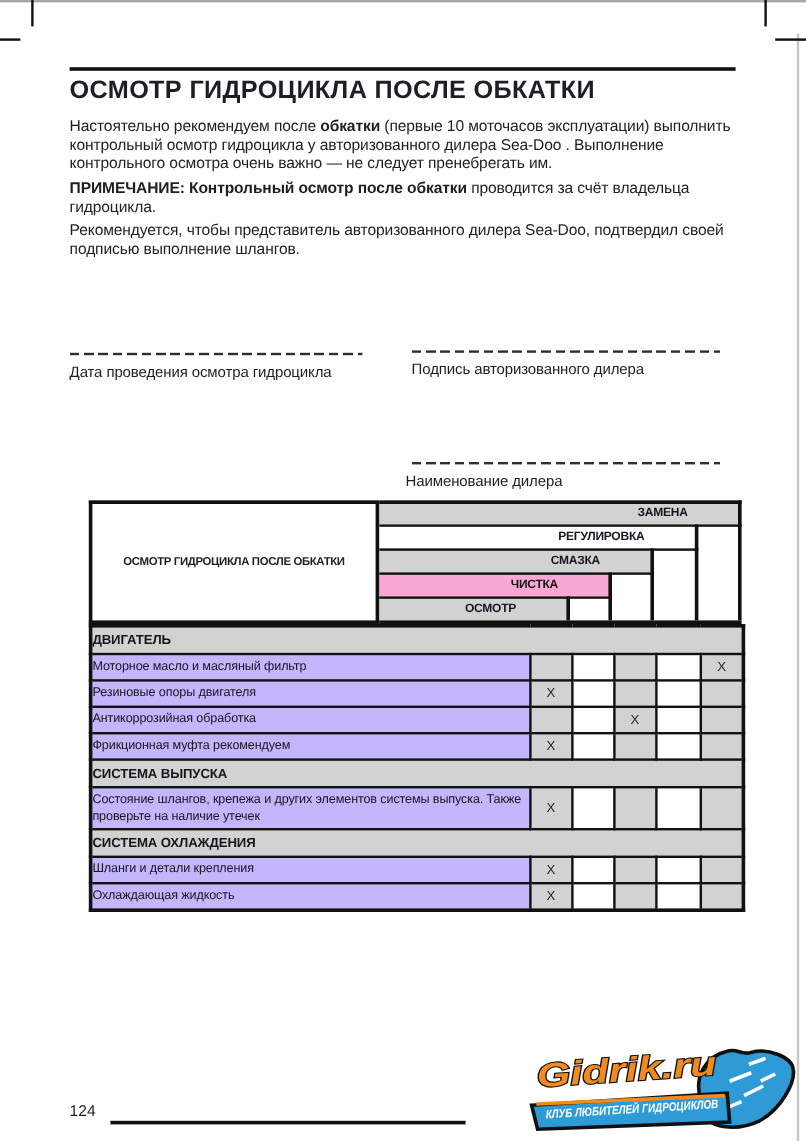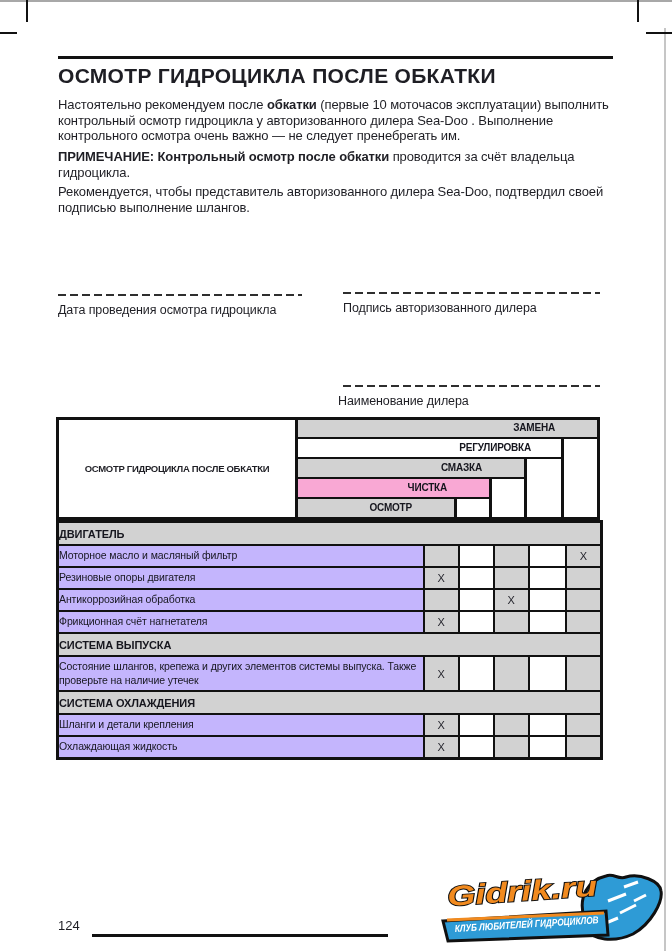--- a/index.html
+++ b/index.html
@@ -14,21 +14,21 @@
   .title{position:absolute;left:58px;top:64px;width:560px;font-size:21px;font-weight:bold;letter-spacing:.3px;}
   
   .para{position:absolute;left:58px;width:558px;font-size:13px;line-height:1.2;letter-spacing:-.1px;}
   .para b{font-weight:bold;}
   .p1{top:97px;} .p2{top:149px;} .p3{top:184px;}
   
   .dashline{position:absolute;height:2px;
     background:repeating-linear-gradient(90deg,#2e2e2e 0 8px,transparent 8px 12px);}
   .sig-label{position:absolute;font-size:12.5px;letter-spacing:-.1px;}
   
-  .tblwrap{position:absolute;left:56px;top:417px;width:476px;}
+  .tblwrap{position:absolute;left:74px;top:417px;width:476px;}
   .thead{position:relative;width:544px;height:103px;background:#fff;}
   .corner{position:absolute;left:0;top:0;width:242px;height:103px;border:3px solid #111;
           box-sizing:border-box;background:#fff;display:flex;align-items:center;justify-content:center;
           font-size:9.5px;font-weight:bold;letter-spacing:-.3px;text-align:center;padding:0 10px;}
   .bar{position:absolute;height:20px;left:242px;box-sizing:border-box;
        font-size:10px;font-weight:bold;letter-spacing:-.2px;line-height:21px;
        text-align:right;padding-right:45px;color:#16161e;}
   .hline{position:absolute;height:3px;background:#111;}
   .vline{position:absolute;width:3px;background:#111;}
   table.body{border-collapse:collapse;width:544px;table-layout:fixed;
@@ -70,21 +70,21 @@
   <div class="sig-label" style="left:343px;top:301px;">Подпись авторизованного дилера</div>
 
   <div class="dashline" style="left:343px;top:385px;width:257px;"></div>
   <div class="sig-label" style="left:338px;top:394px;">Наименование дилера</div>
 
   <div class="tblwrap">
 
     <div class="thead">
 
       <div class="bar" style="top:0;width:302px;background:#d2d2d2;">ЗАМЕНА</div>
-      <div class="bar" style="top:20px;width:266px;background:#ffffff;margin-left:12px;">РЕГУЛИРОВКА</div>
+      <div class="bar" style="top:20px;width:266px;background:#ffffff;">РЕГУЛИРОВКА</div>
       <div class="bar" style="top:40px;width:229px;background:#d2d2d2;">СМАЗКА</div>
       <div class="bar" style="top:60px;width:194px;background:#f9a8d4;padding-left:34px;">ЧИСТКА</div>
       <div class="bar" style="top:80px;width:159px;background:#d2d2d2;padding-left:45px;">ОСМОТР</div>
 
       <div class="hline" style="left:0;top:0;width:544px;"></div>
       <div class="hline" style="left:242px;top:20px;width:302px;height:2px;"></div>
       <div class="hline" style="left:242px;top:40px;width:266px;height:2px;"></div>
       <div class="hline" style="left:242px;top:60px;width:229px;height:2px;"></div>
       <div class="hline" style="left:242px;top:80px;width:194px;height:2px;"></div>
       <div class="hline" style="left:0;top:100px;width:544px;"></div>
@@ -128,21 +128,21 @@
       </tr>
       <tr>
         <td class="desc">Антикоррозийная обработка</td>
         <td class="mark g"></td>
         <td class="mark w"></td>
         <td class="mark g">X</td>
         <td class="mark w"></td>
         <td class="mark g"></td>
       </tr>
       <tr>
-        <td class="desc">Фрикционная счёт нагнетателя</td>
+        <td class="desc">Фрикционная муфта рекомендуем</td>
         <td class="mark g">X</td>
         <td class="mark w"></td>
         <td class="mark g"></td>
         <td class="mark w"></td>
         <td class="mark g"></td>
       </tr>
       <tr>
             <td class="sect" colspan="6">СИСТЕМА ВЫПУСКА</td>
           </tr>
       <tr>

